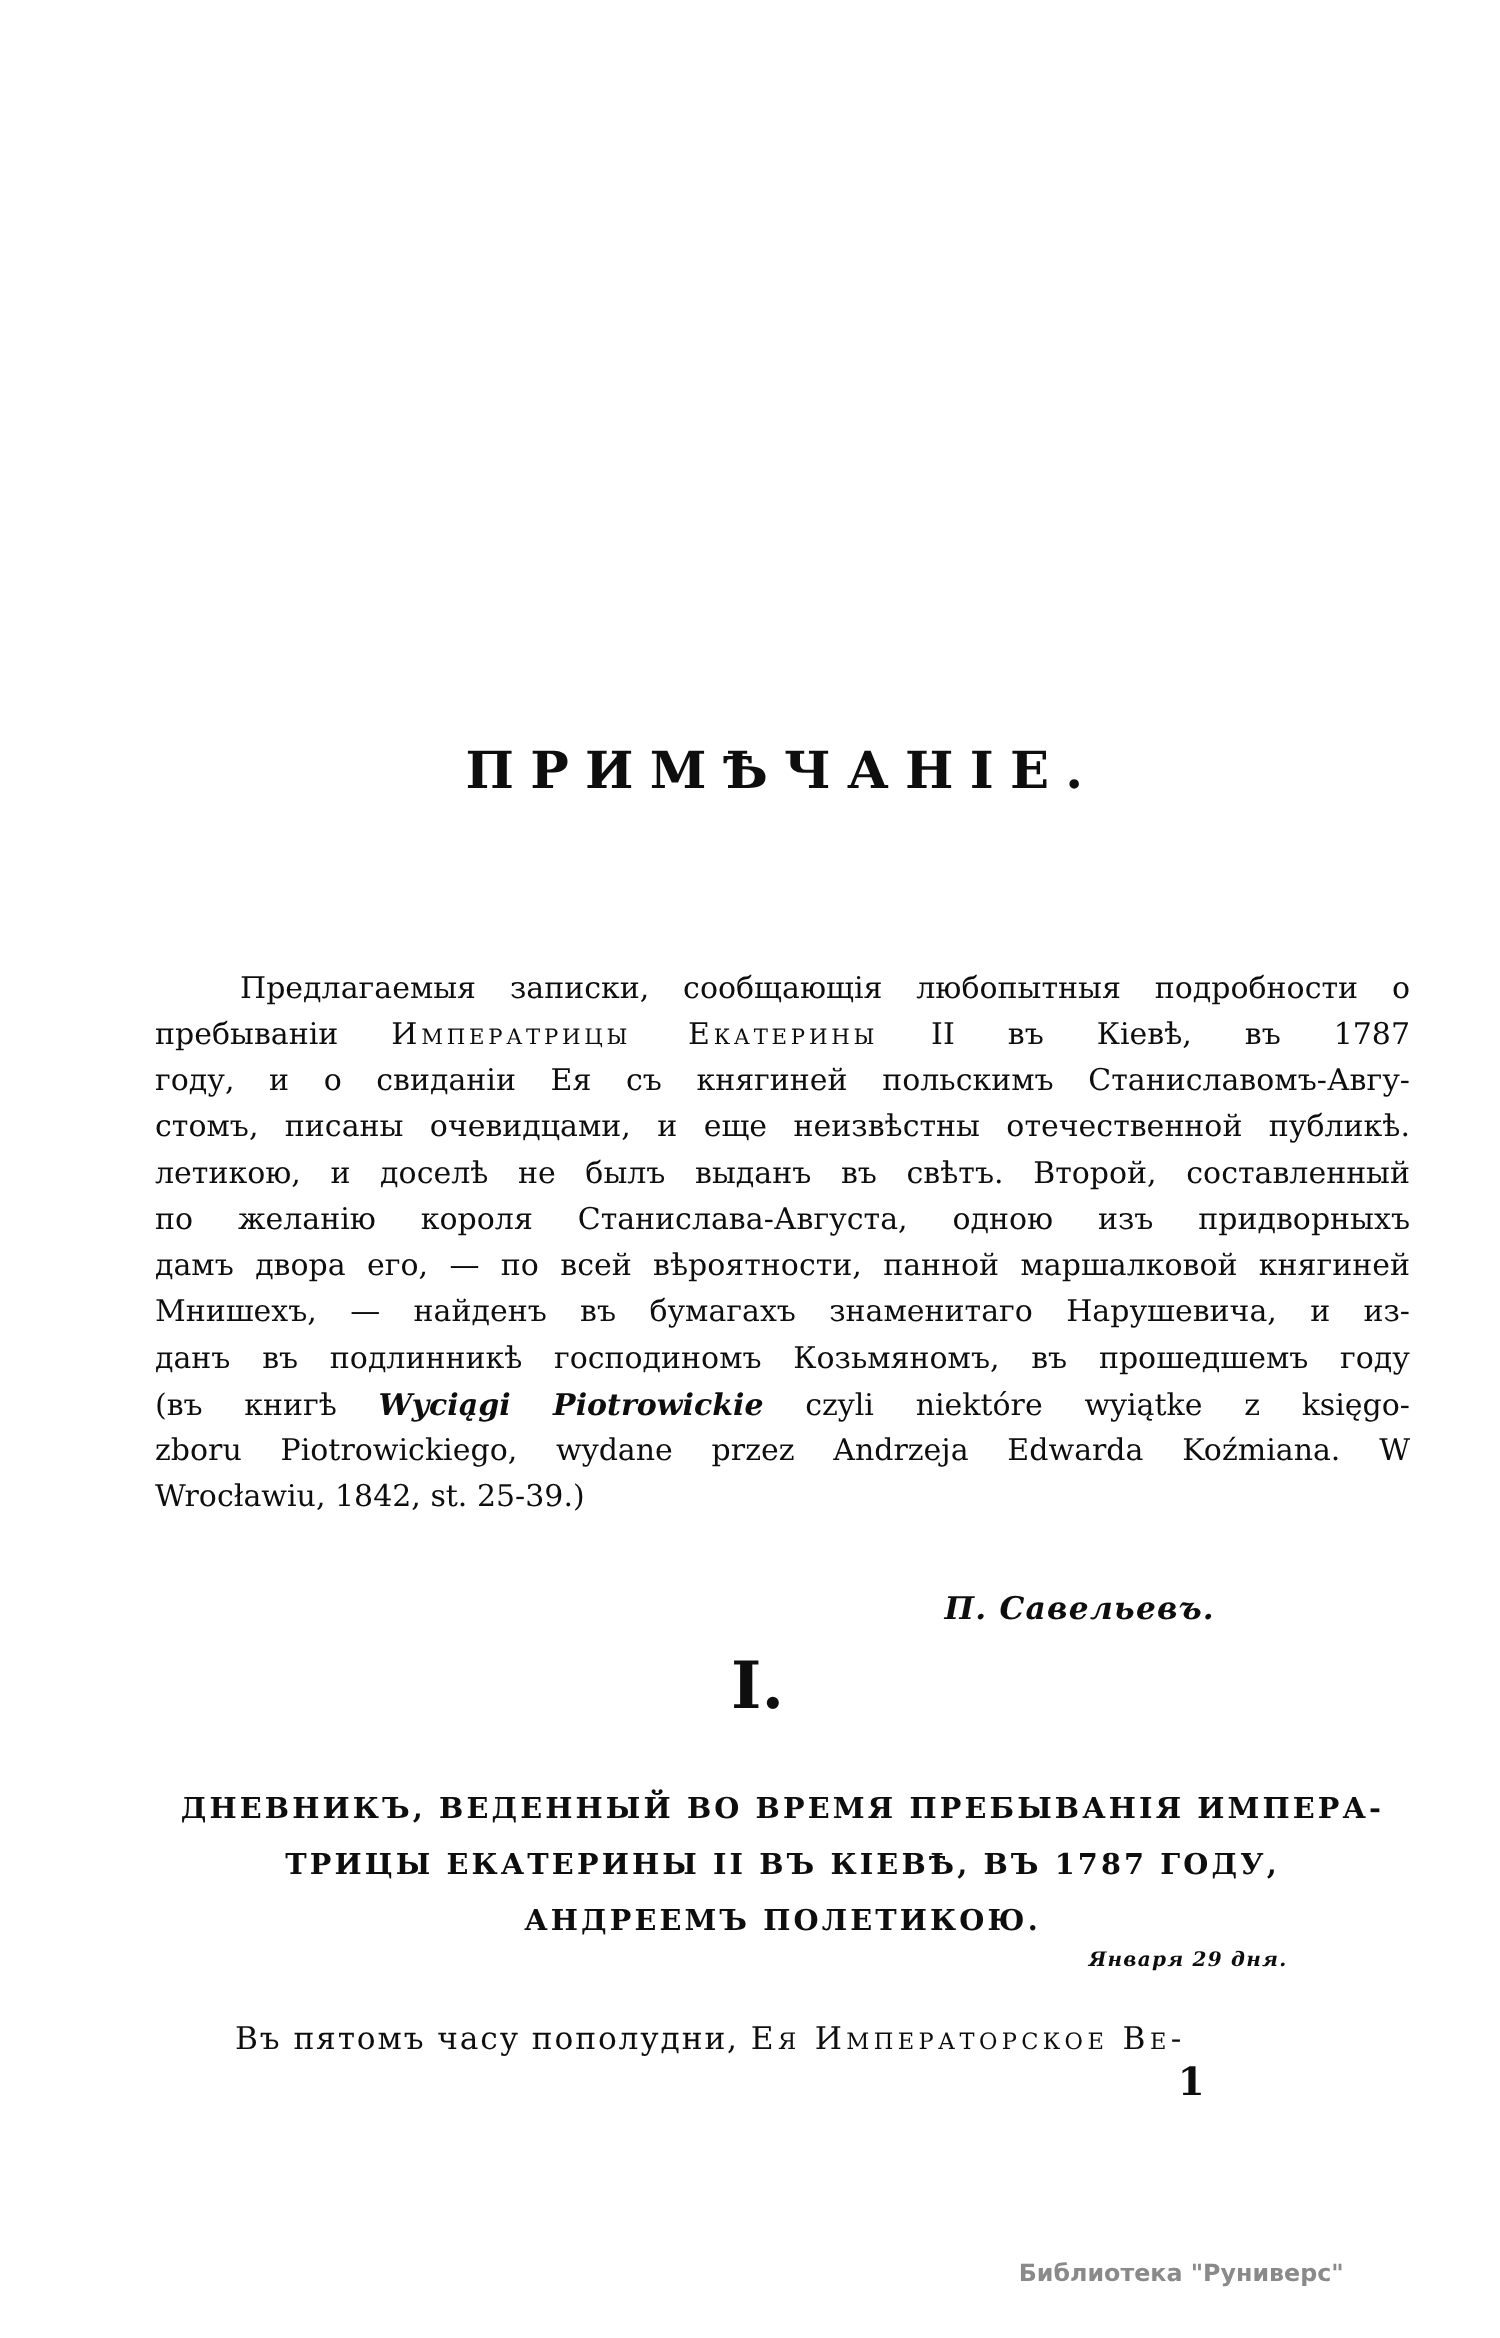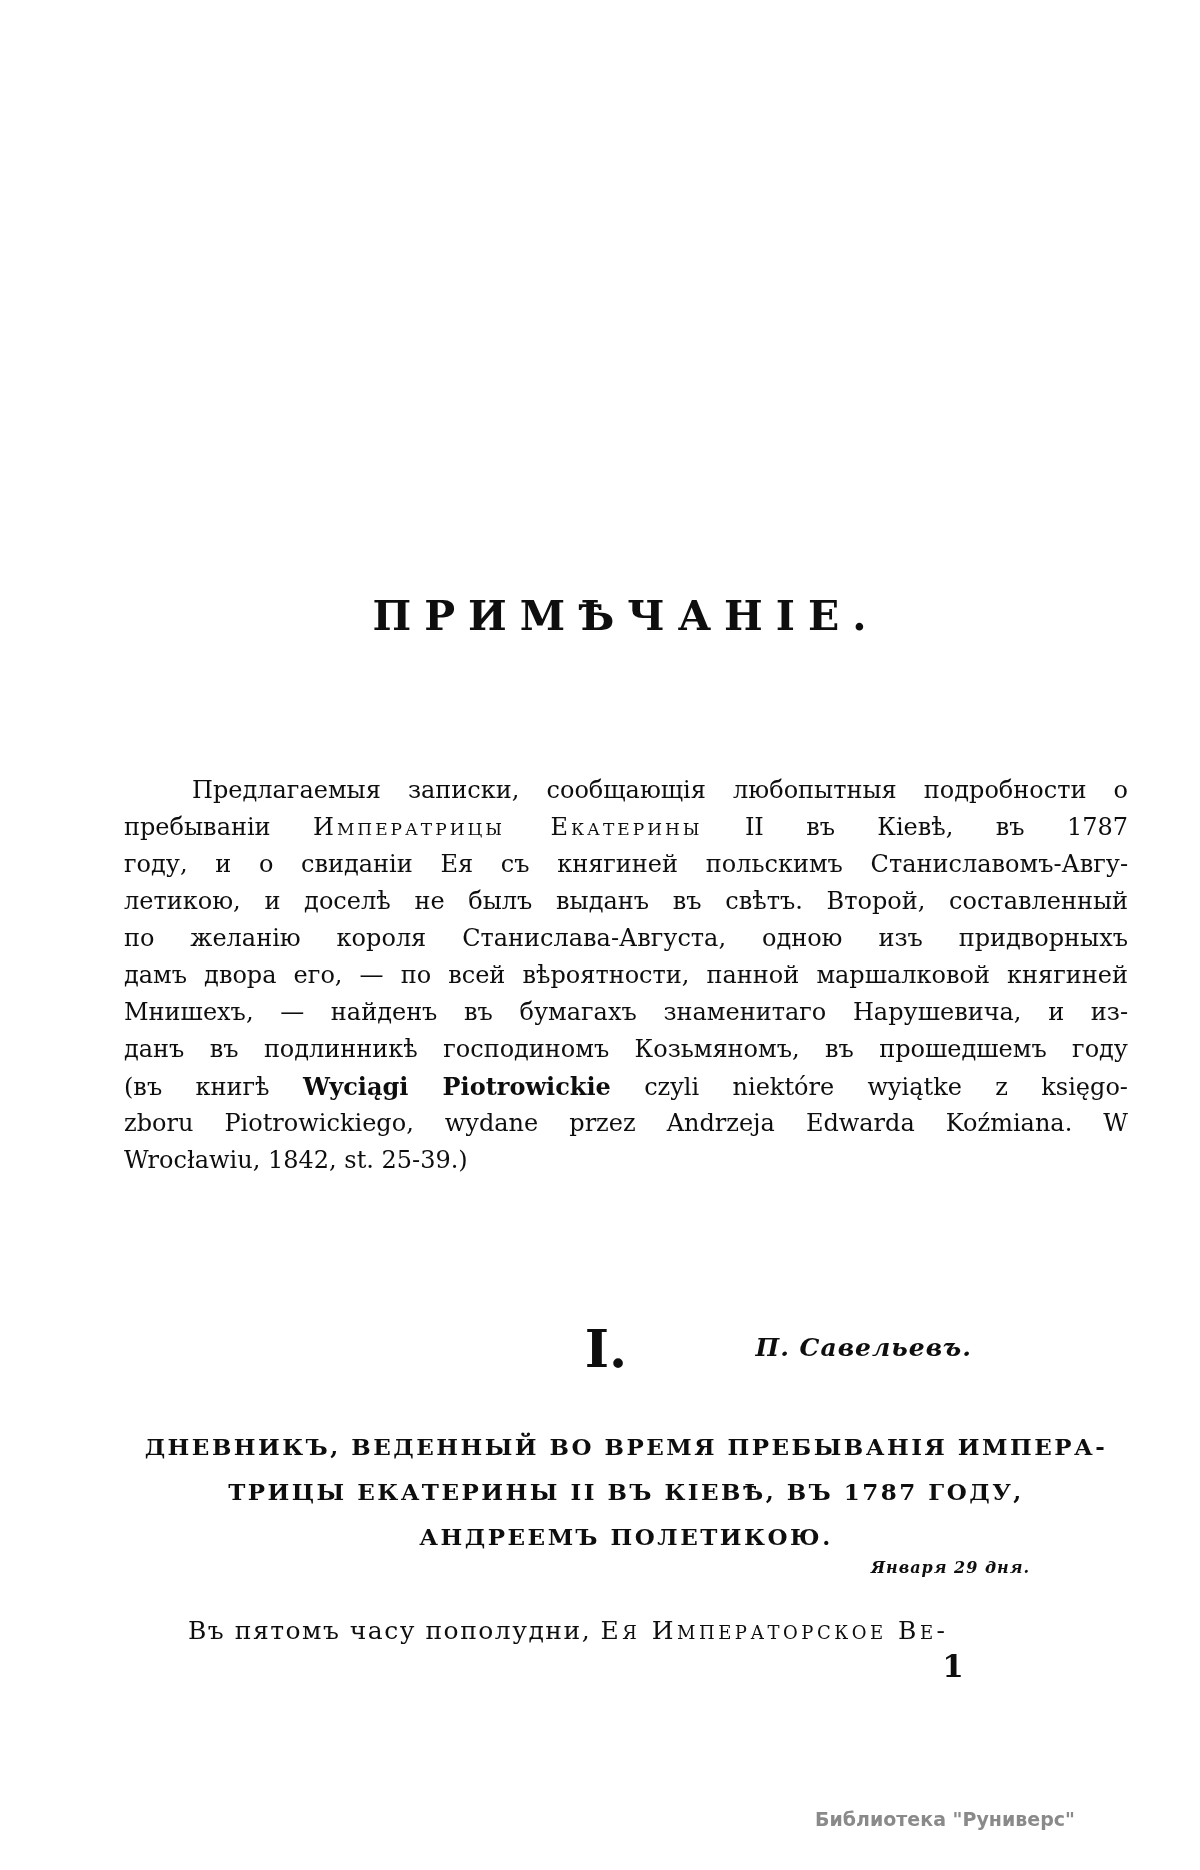--- a/index.html
+++ b/index.html
@@ -26,24 +26,24 @@
     font-size: 24px; line-height: 37px;
   }
   .note .line {
     text-align: justify;
     text-align-last: justify;
     height: 37px; overflow: visible; white-space: normal;
   }
   .note .line.first { text-indent: 68px; }
   .note .line.last { text-align: left; text-align-last: left; }
   .sc { font-variant: small-caps; letter-spacing: 3px; }
-  .it { font-weight: bold; }
+  .it { font-style: italic; font-weight: bold; }
 
   .signature {
-    position: absolute; top: 1333px; left: 124px; width: 848px;
+    position: absolute; top: 1272px; left: 124px; width: 848px;
     text-align: right;
     font-style: italic; font-weight: bold; font-size: 25px;
     letter-spacing: 1px;
   }
 
   .numeral {
     position: absolute; top: 1318px; left: 124px; width: 964px;
     text-align: center;
     font-size: 52px; font-weight: bold;
   }
@@ -89,20 +89,21 @@
 <body>
 
 <div class="page">
 
   <h1 class="title">ПРИМѢЧАНІЕ.</h1>
 
   <div class="note">
     <div class="line first">Предлагаемыя записки, сообщающія любопытныя подробности о</div>
     <div class="line"><span>пребываніи </span><span class="sc">Императрицы Екатерины</span><span> II въ Кіевѣ, въ 1787</span></div>
     <div class="line">году, и о свиданіи Ея съ княгиней польскимъ Станиславомъ-Авгу-</div>
+    <div class="line">стомъ, писаны очевидцами, и еще неизвѣстны отечественной публикѣ.</div>
     <div class="line">летикою, и доселѣ не былъ выданъ въ свѣтъ. Второй, составленный</div>
     <div class="line">по желанію короля Станислава-Августа, одною изъ придворныхъ</div>
     <div class="line">дамъ двора его, — по всей вѣроятности, панной маршалковой княгиней</div>
     <div class="line">Мнишехъ, — найденъ въ бумагахъ знаменитаго Нарушевича, и из-</div>
     <div class="line">данъ въ подлинникѣ господиномъ Козьмяномъ, въ прошедшемъ году</div>
     <div class="line"><span>(въ книгѣ </span><span class="it">Wyciągi Piotrowickie</span><span> czyli niektóre wyiątke z księgo-</span></div>
     <div class="line">zboru Piotrowickiego, wydane przez Andrzeja Edwarda Koźmiana. W</div>
     <div class="line last">Wrocławiu, 1842, st. 25-39.)</div>
   </div>
 

